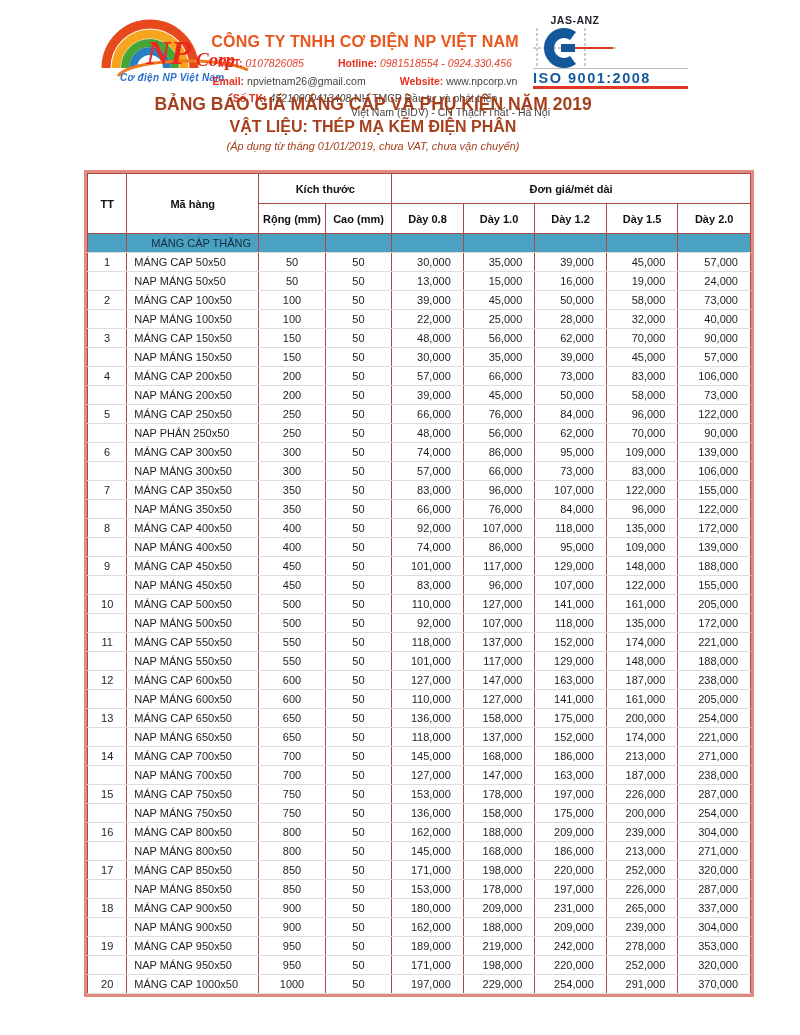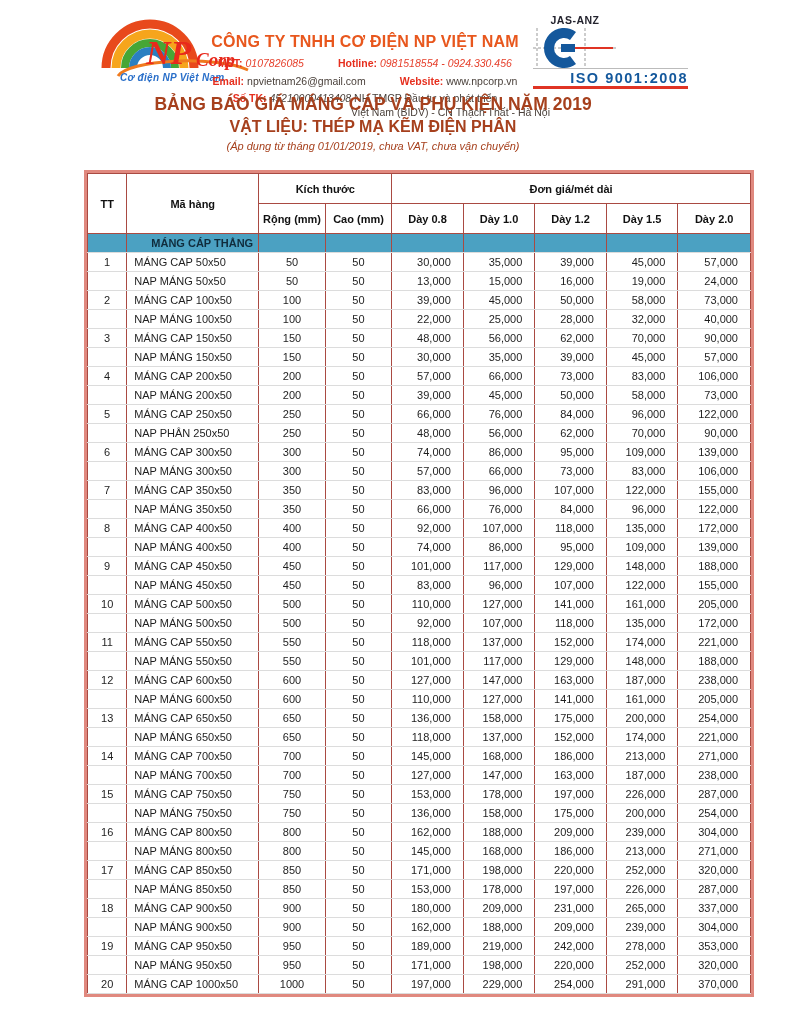--- a/index.html
+++ b/index.html
@@ -25,42 +25,42 @@
   .val-red { color:#e6402c; font-style:italic; }
   .val-dark { color:#4a413b; }
   .val-dark-i { color:#4a413b; font-style:italic; }
   .bank-line2 { margin-top:2px; font-size:10.5px; color:#4a413b; text-align:right; }
   
   .cert-block { position:absolute; left:533px; top:8px; width:155px; }
   .cert-row { display:flex; align-items:flex-start; gap:6px; height:58px;flex-direction:column; }
   .jasanz-box { text-align:center; width:84px; }
   .jasanz-label { font-size:10.5px; font-weight:bold; color:#23232e; letter-spacing:.5px; }
   .iso-line {
-    margin-top:2px; text-align:right; font-size:14.5px; font-weight:bold;
+    margin-top:2px; text-align:left; font-size:14.5px; font-weight:bold;
     color:#14589c; letter-spacing:1.5px; border-top:1px solid #bbb;
     border-bottom:3px solid #e03424; padding:1px 0 0 0; white-space:nowrap;
   }
   
   .title-block { position:absolute; top:94px; left:8px; width:730px; text-align:center; color:#a6401d; }
   .title-1 { font-size:17.5px; font-weight:bold; }
   .title-2 { font-size:16px; font-weight:bold; margin-top:3px; }
   .title-note { font-size:11px; font-style:italic; margin-top:4px; }
   
   .table-wrap {
     position:absolute; top:170px; left:84px; width:670px;
     border:3px solid #e0897f;
   }
   table.price-table { border-collapse:collapse; table-layout:fixed; width:100%; border:1px solid #a94a42; }
   .price-table th, .price-table td { border-left:1px solid #a94a42; border-right:1px solid #a94a42; overflow:hidden; white-space:nowrap; }
   .price-table thead th {
     border:1px solid #a94a42; font-size:11px; font-weight:bold; color:#111;
     height:30px; text-align:center; background:#fff;
   }
   .section-row td { background:#4ba1c2; height:21px; border-top:1px solid #a94a42; border-bottom:1px solid #a94a42; }
-  .section-row .col-name { font-size:11px; font-weight:bold; color:#102c3c; padding-left:24px; }
+  .section-row .col-name { font-size:11px; font-weight:normal; color:#102c3c; padding-left:24px; }
   .price-table tbody td { height:19px; font-size:11px; color:#1e1e1e; border-top:1px solid #dcdcdc; border-bottom:1px solid #dcdcdc; }
   .col-tt { text-align:center; }
   .col-name { text-align:left; padding-left:7px; }
   .col-dim { text-align:center; }
   .col-price { text-align:right; padding-right:12px; }
 </style>
 </head>
 <body>
 
 <div class="page-header">

